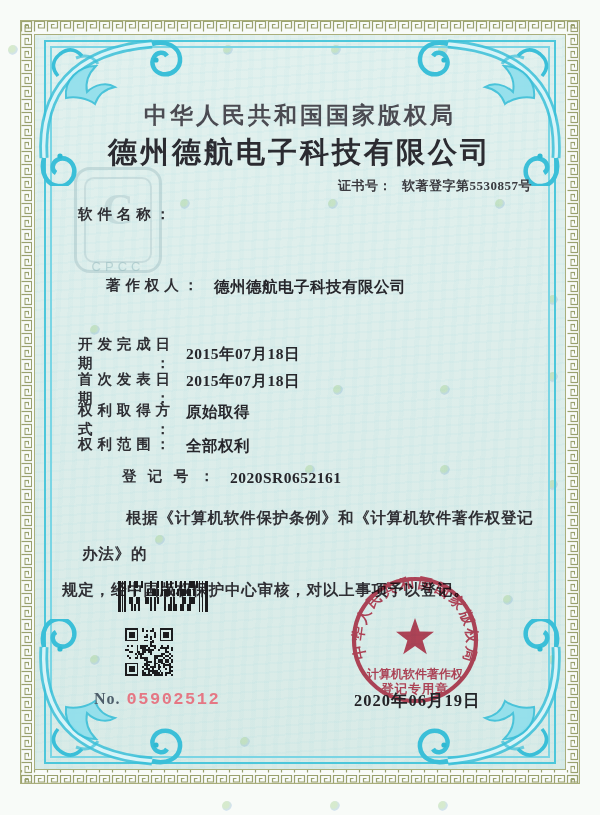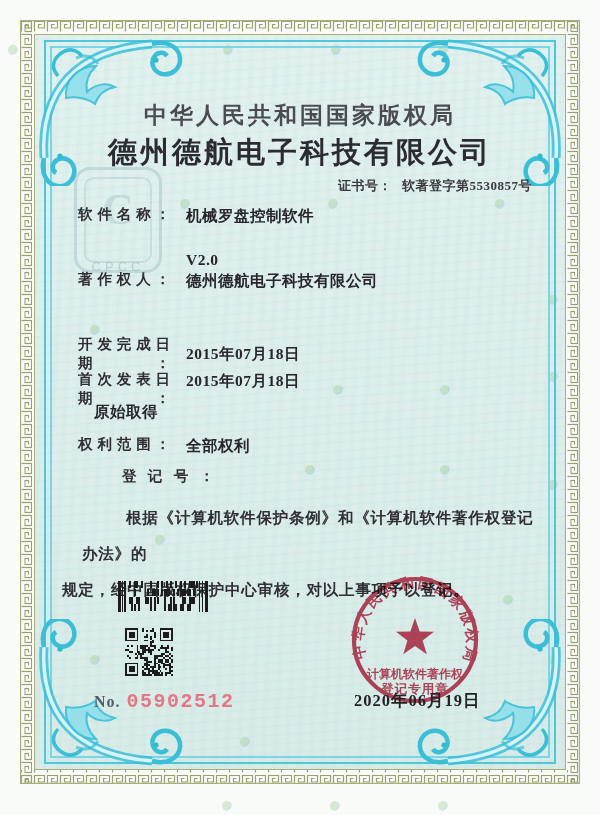--- a/index.html
+++ b/index.html
@@ -48,36 +48,36 @@
   .row{position:absolute;left:78px;display:flex;align-items:flex-start;z-index:4;}
   .flabel{
     flex:0 0 92px;display:inline-block;width:92px;
     text-align:justify;text-align-last:justify;
     font-size:14.5px;font-weight:700;color:#2e2e33;
   }
   .fval{
     margin-left:16px;font-size:15.5px;font-weight:700;color:#26262b;
     line-height:22px;letter-spacing:0.5px;white-space:pre-line;
   }
-  .row-name{top:205px;}  .row-owner{top:270px;}
+  .row-name{top:205px;}  .row-owner{top:276px;margin-left:28px;}
   .row-dev{top:335px;align-items:center;}   .row-pub{top:370px;}
   .row-acq{top:401px;}   .row-scope{top:435px;}
   .row-reg{top:467px;margin-left:44px;}
   .body-text{
     position:absolute;left:62px;top:500px;width:478px;z-index:4;
     font-size:15.5px;font-weight:600;color:#2f2f34;line-height:36px;letter-spacing:0.8px;
   }
   .body-text .bl1{text-indent:44px;margin-left:20px;}
   .barcode{position:absolute;left:118px;top:581px;width:90px;height:31px;z-index:4;}
   .qr{position:absolute;left:125px;top:628px;width:48px;height:48px;z-index:4;}
   .serial{position:absolute;left:94px;top:690px;z-index:4;font-size:16px;}
   .serial .no-prefix{color:#4e5e6a;font-weight:600;letter-spacing:1px;}
   .serial .no-digits{
     font-family:"Liberation Mono","DejaVu Sans Mono",monospace;
-    color:#e57784;font-weight:600;letter-spacing:1.5px;margin-left:6px;font-size:20px;
+    color:#e57784;font-weight:600;letter-spacing:1.5px;margin-left:6px;font-size:17px;
   }
   .issue-date{
     position:absolute;left:354px;top:690px;z-index:6;
     font-size:16.5px;font-weight:700;letter-spacing:1px;color:#232327;
   }
   .seal{position:absolute;left:340px;top:565px;width:150px;height:150px;z-index:5;
         opacity:.93;mix-blend-mode:multiply;}
   
   .emboss{
     position:absolute;left:74px;top:167px;width:82px;height:100px;z-index:2;
@@ -159,44 +159,44 @@
 </div>
 
 <div class="authority">中华人民共和国国家版权局</div>
 <div class="cert-title">德州德航电子科技有限公司</div>
 <div class="certno">
   <span class="cn-label">证书号：</span><span>软著登字第5530857号</span>
 </div>
 
 <div class="row row-name">
   <span class="flabel">软件名称：</span>
-  <span class="fval"><span>机械罗盘控制软件</span><br>
-  <span>V2.0</span></span>
 </div>
 <div class="row row-owner">
   <span class="flabel">著作权人：</span>
   <span class="fval">德州德航电子科技有限公司</span>
 </div>
 <div class="row row-dev">
   <span class="flabel">开发完成日期：</span>
   <span class="fval">2015年07月18日</span>
 </div>
 <div class="row row-pub">
   <span class="flabel">首次发表日期：</span>
   <span class="fval">2015年07月18日</span>
 </div>
 <div class="row row-acq">
+  <span class="flabel">权利取得方式：</span>
   <span class="fval">原始取得</span>
 </div>
 <div class="row row-scope">
   <span class="flabel">权利范围：</span>
   <span class="fval">全部权利</span>
 </div>
 <div class="row row-reg">
   <span class="flabel">登记号：</span>
+  <span class="fval">2020SR0652161</span>
 </div>
 
 <div class="body-text">
   <div class="bl1">根据《计算机软件保护条例》和《计算机软件著作权登记办法》的</div>
   <div class="bl2">规定，经中国版权保护中心审核，对以上事项予以登记。</div>
 </div>
 
 <svg class="barcode" id="barcode-svg" viewBox="0 0 90 31" preserveAspectRatio="none" shape-rendering="crispEdges">
     <rect x="0" y="0" width="3" height="31" fill="#1c1c1e"></rect>
     <rect x="4" y="0" width="1" height="31" fill="#1c1c1e"></rect>

